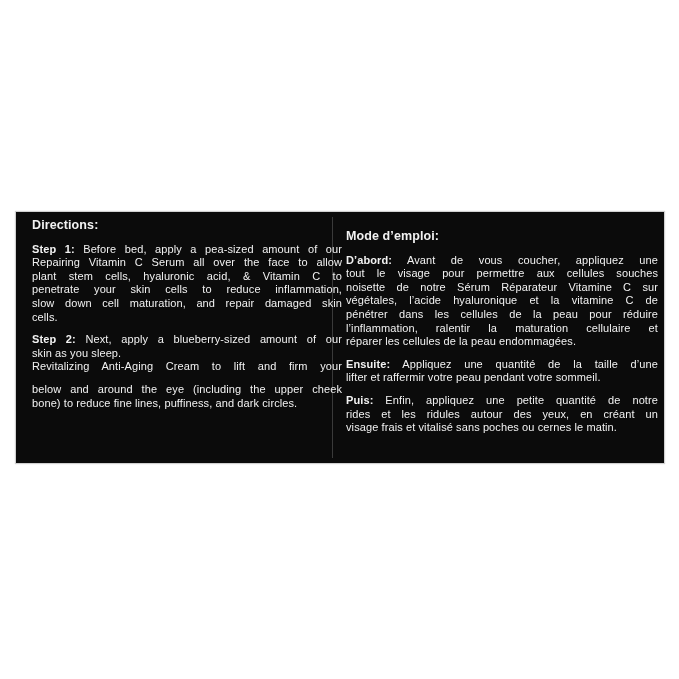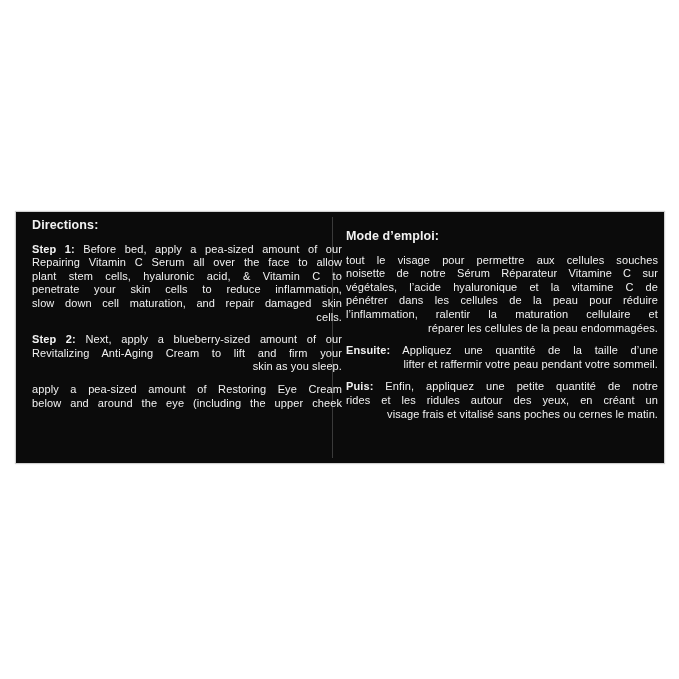--- a/index.html
+++ b/index.html
@@ -43,21 +43,21 @@
   .col-right { left: 330px; top: 18px; width: 312px; }
   .heading {
     font-weight: bold;
     font-size: 12.5px;
     margin-bottom: 10px;
   }
   .para { margin-bottom: 9px; }
   .para:last-child { margin-bottom: 0; }
   .line {
     white-space: nowrap;
-    text-align: right;
+    text-align: left;
   }
   .line.just {
     text-align: justify;
     text-align-last: justify;
   }
   .line b { font-weight: bold; }
 </style>
 </head>
 <body>
 
@@ -70,32 +70,33 @@
       <div class="para">
           <div class="line just"><b>Step 1:</b> Before bed, apply a pea-sized amount of our</div>
           <div class="line just">Repairing Vitamin C Serum all over the face to allow</div>
           <div class="line just">plant stem cells, hyaluronic acid, &amp; Vitamin C to</div>
           <div class="line just">penetrate your skin cells to reduce inflammation,</div>
           <div class="line just">slow down cell maturation, and repair damaged skin</div>
           <div class="line">cells.</div>
         </div>
       <div class="para">
           <div class="line just"><b>Step 2:</b> Next, apply a blueberry-sized amount of our</div>
+          <div class="line">skin as you sleep.</div>
           <div class="line just">Revitalizing Anti-Aging Cream to lift and firm your</div>
-          <div class="line">skin as you sleep.</div>
         </div>
       <div class="para">
-          <div class="line just">apply a pea-sized amount of Restoring Eye Cream</div>
           <div class="line just">below and around the eye (including the upper cheek</div>
+          <div class="line">bone) to reduce fine lines, puffiness, and dark circles.</div>
         </div>
     </div>
 
     <div class="col col-right">
       <div class="heading">Mode d’emploi:</div>
       <div class="para">
+          <div class="line just"><b>D’abord:</b> Avant de vous coucher, appliquez une</div>
           <div class="line just">tout le visage pour permettre aux cellules souches</div>
           <div class="line just">noisette de notre Sérum Réparateur Vitamine C sur</div>
           <div class="line just">végétales, l’acide hyaluronique et la vitamine C de</div>
           <div class="line just">pénétrer dans les cellules de la peau pour réduire</div>
           <div class="line just">l’inflammation, ralentir la maturation cellulaire et</div>
           <div class="line">réparer les cellules de la peau endommagées.</div>
         </div>
       <div class="para">
           <div class="line just"><b>Ensuite:</b> Appliquez une quantité de la taille d’une</div>
           <div class="line">lifter et raffermir votre peau pendant votre sommeil.</div>

